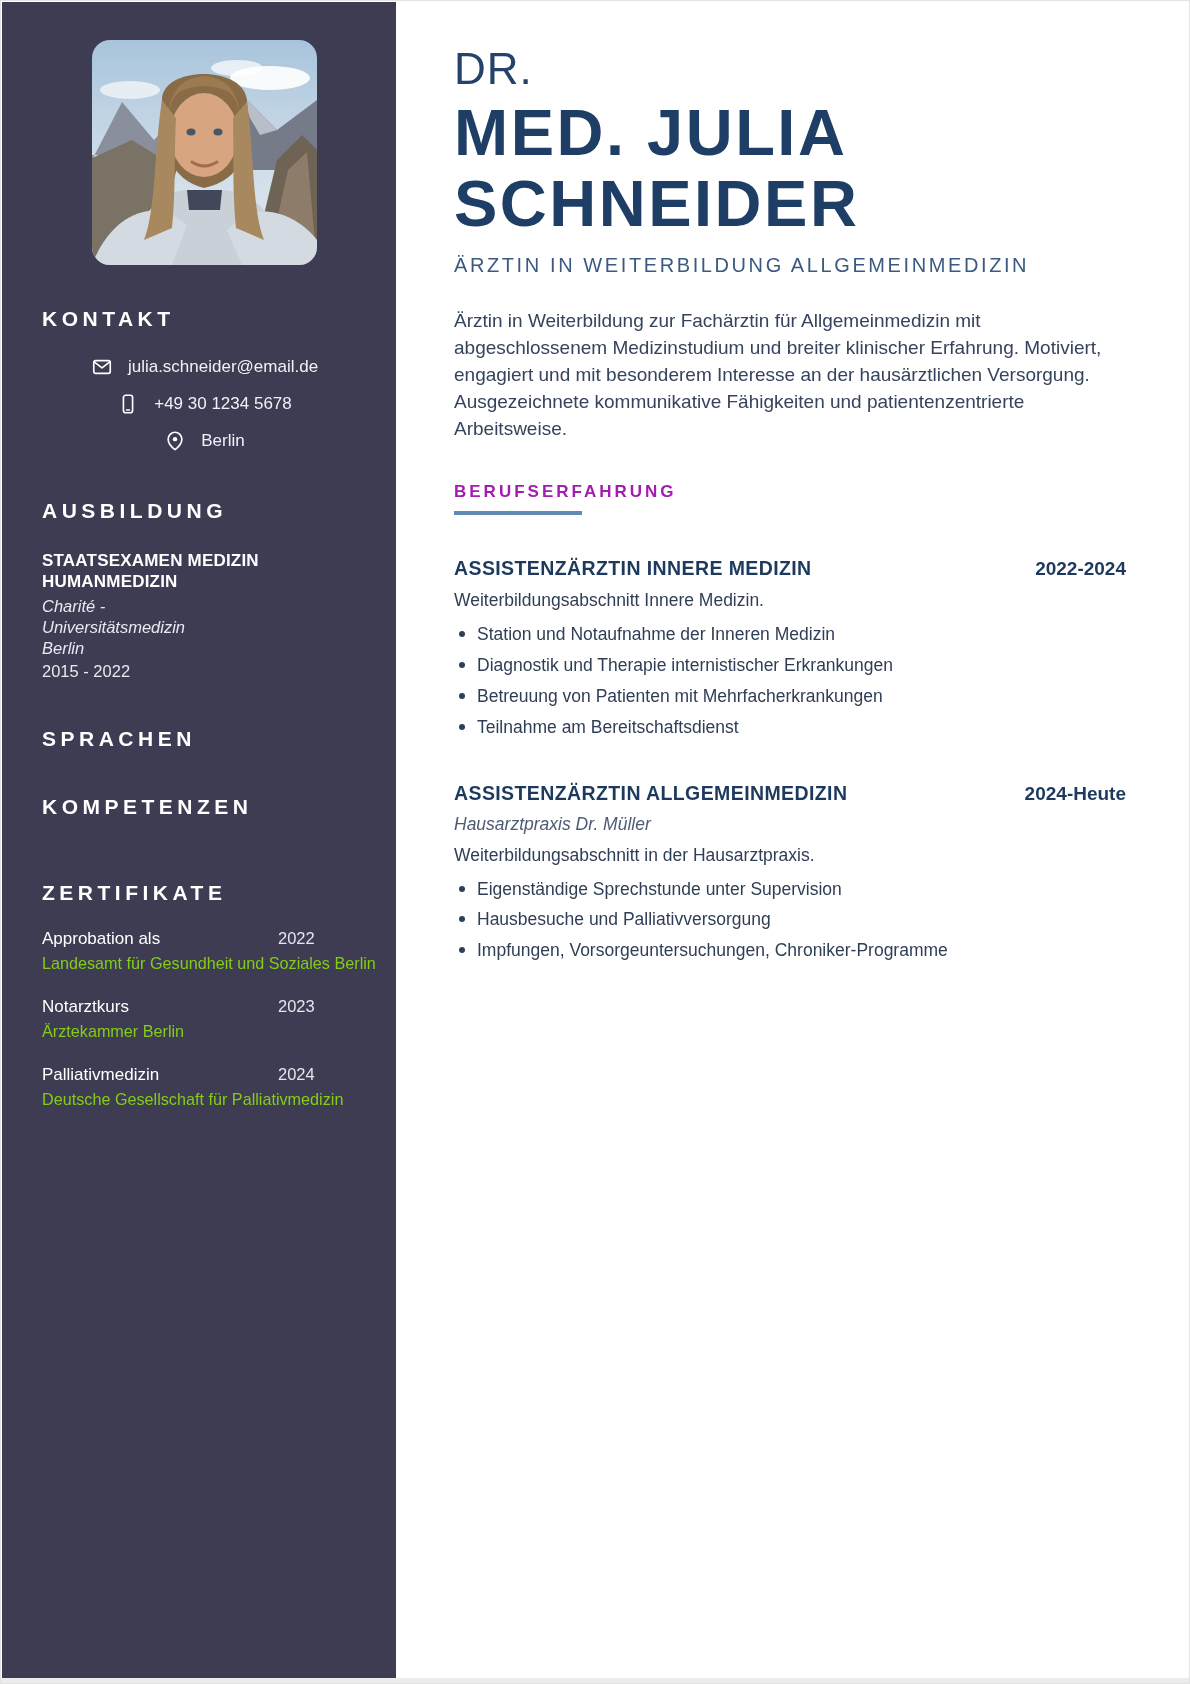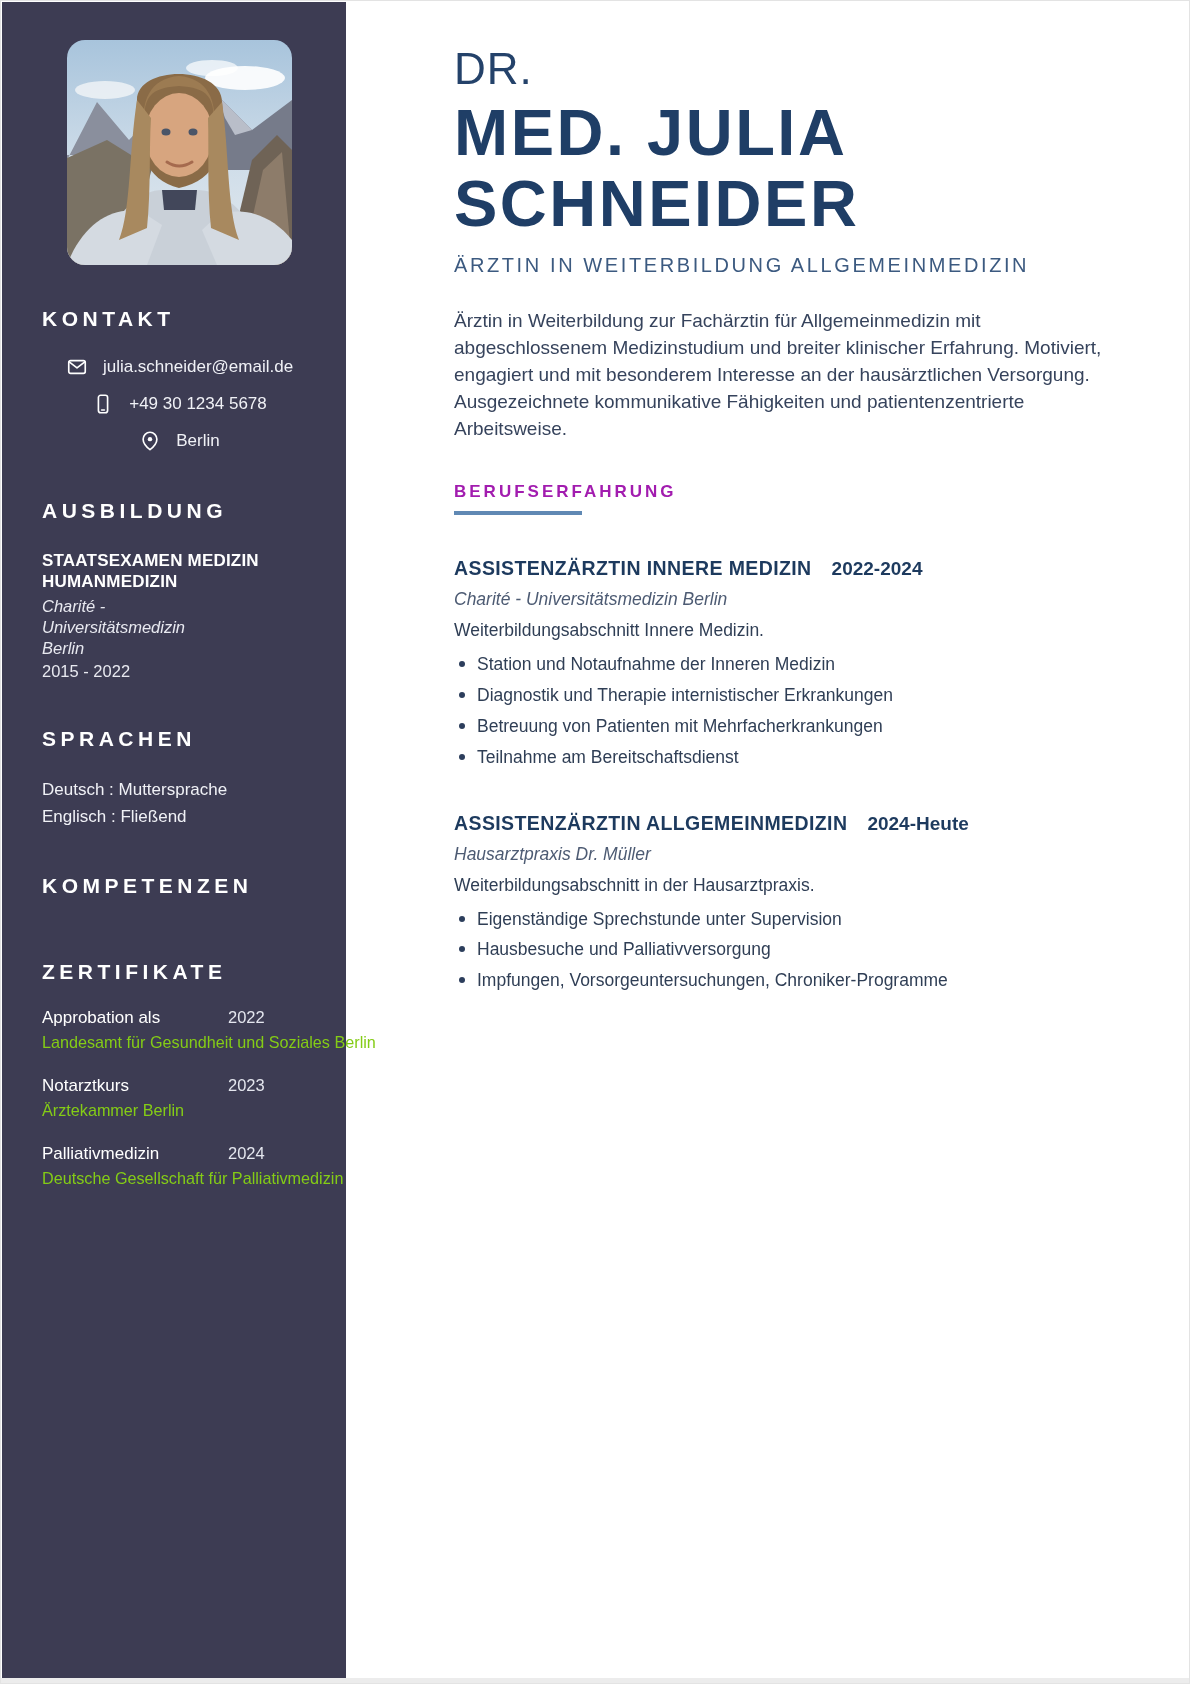--- a/index.html
+++ b/index.html
@@ -7,21 +7,21 @@
   body { font-family:"Liberation Sans", sans-serif; }
   .page {
     position:relative; width:1190px; height:1684px;
     background:#ffffff; border:1px solid #e3e3e3; overflow:hidden;
   }
   .bottom-strip {
     position:absolute; left:0; right:0; bottom:0; height:5px; background:#ececec;
   }
   
   .sidebar {
-    position:absolute; top:1px; left:1px; width:344px; height:1677px;
+    position:absolute; top:1px; left:1px; width:394px; height:1677px;
     background:#3d3c53; color:#eceef4; padding:38px 30px 0 40px;
   }
   .photo-wrap { width:225px; height:225px; margin:0 auto; border-radius:18px; overflow:hidden; }
   .photo-wrap svg { display:block; }
   .side-heading {
     color:#ffffff; font-size:21px; font-weight:700; letter-spacing:4.5px;
   }
   .contact-section { margin-top:42px; }
   .contact-rows { margin-top:24px; }
   .contact-row { display:flex; align-items:center; margin-bottom:13px;justify-content:center; }
@@ -46,21 +46,21 @@
     padding:42px 62px 0 58px; color:#36435c;
   }
   .name-prefix { font-size:44px; font-weight:400; color:#24426a; letter-spacing:1px; line-height:1.15; }
   .name-rest { font-size:65px; font-weight:700; color:#1f3e66; letter-spacing:2.5px; line-height:1.1; margin-top:2px; }
   .job-subtitle { margin-top:14px; font-size:20px; font-weight:500; color:#3c5a80; letter-spacing:2.6px; }
   .summary { margin-top:30px; font-size:19px; line-height:1.43; color:#36435c; max-width:660px; }
   .exp-heading-wrap { margin-top:40px; }
   .exp-heading { font-size:17px; font-weight:700; color:#a21caf; letter-spacing:3px; }
   .exp-underline { width:128px; height:4px; background:#6089b4; margin-top:9px; }
   .job { margin-top:42px; }
-  .job-head { display:flex; align-items:baseline; }
+  .job-head { display:flex; align-items:baseline; justify-content:space-between; }
   .job-title { font-size:19.5px; font-weight:700; color:#1d3a5e; letter-spacing:0.4px; }
   .job-period { font-size:19px; font-weight:700; color:#1d3a5e; white-space:nowrap; margin-left:20px; }
   .job-company { margin-top:9px; font-style:italic; font-size:17.5px; color:#4d5b73; }
   .job-desc { margin-top:10px; font-size:17.5px; color:#2f3e55; }
   .job-bullets { margin-top:12px; list-style:none; }
   .job-bullets li { position:relative; padding-left:23px; font-size:17.5px; color:#2f3e55; line-height:1.36; }
   .job-bullets li + li { margin-top:7px; }
   .job-bullets li::before {
     content:""; position:absolute; left:5px; top:8px; width:6px; height:6px;
     border-radius:50%; background:#2c3e5c;
@@ -147,24 +147,20 @@
       <div class="edu-inst">
         <div>Charité -</div>
         <div>Universitätsmedizin</div>
         <div>Berlin</div>
       </div>
       <div class="edu-period">2015 - 2022</div>
     </section>
 
     <section class="side-section">
       <h2 class="side-heading">SPRACHEN</h2>
-      <div class="lang-list">
-        <div class="lang-item">Deutsch : Muttersprache</div>
-        <div class="lang-item">Englisch : Fließend</div>
-      </div>
     </section>
 
     <section class="side-section" style="margin-top:44px;">
       <h2 class="side-heading">KOMPETENZEN</h2>
       <div class="competencies-gap"></div>
     </section>
 
     <section class="side-section" style="margin-top:42px;">
       <h2 class="side-heading">ZERTIFIKATE</h2>
       <div class="cert-list">
@@ -207,21 +203,20 @@
     <div class="exp-heading-wrap">
       <h2 class="exp-heading">BERUFSERFAHRUNG</h2>
       <div class="exp-underline"></div>
     </div>
 
     <article class="job">
       <div class="job-head">
         <span class="job-title">ASSISTENZÄRZTIN INNERE MEDIZIN</span>
         <span class="job-period">2022-2024</span>
       </div>
-      <div class="job-company">Charité - Universitätsmedizin Berlin</div>
       <div class="job-desc">Weiterbildungsabschnitt Innere Medizin.</div>
       <ul class="job-bullets">
         <li>Station und Notaufnahme der Inneren Medizin</li>
         <li>Diagnostik und Therapie internistischer Erkrankungen</li>
         <li>Betreuung von Patienten mit Mehrfacherkrankungen</li>
         <li>Teilnahme am Bereitschaftsdienst</li>
       </ul>
     </article>
 
     <article class="job">

